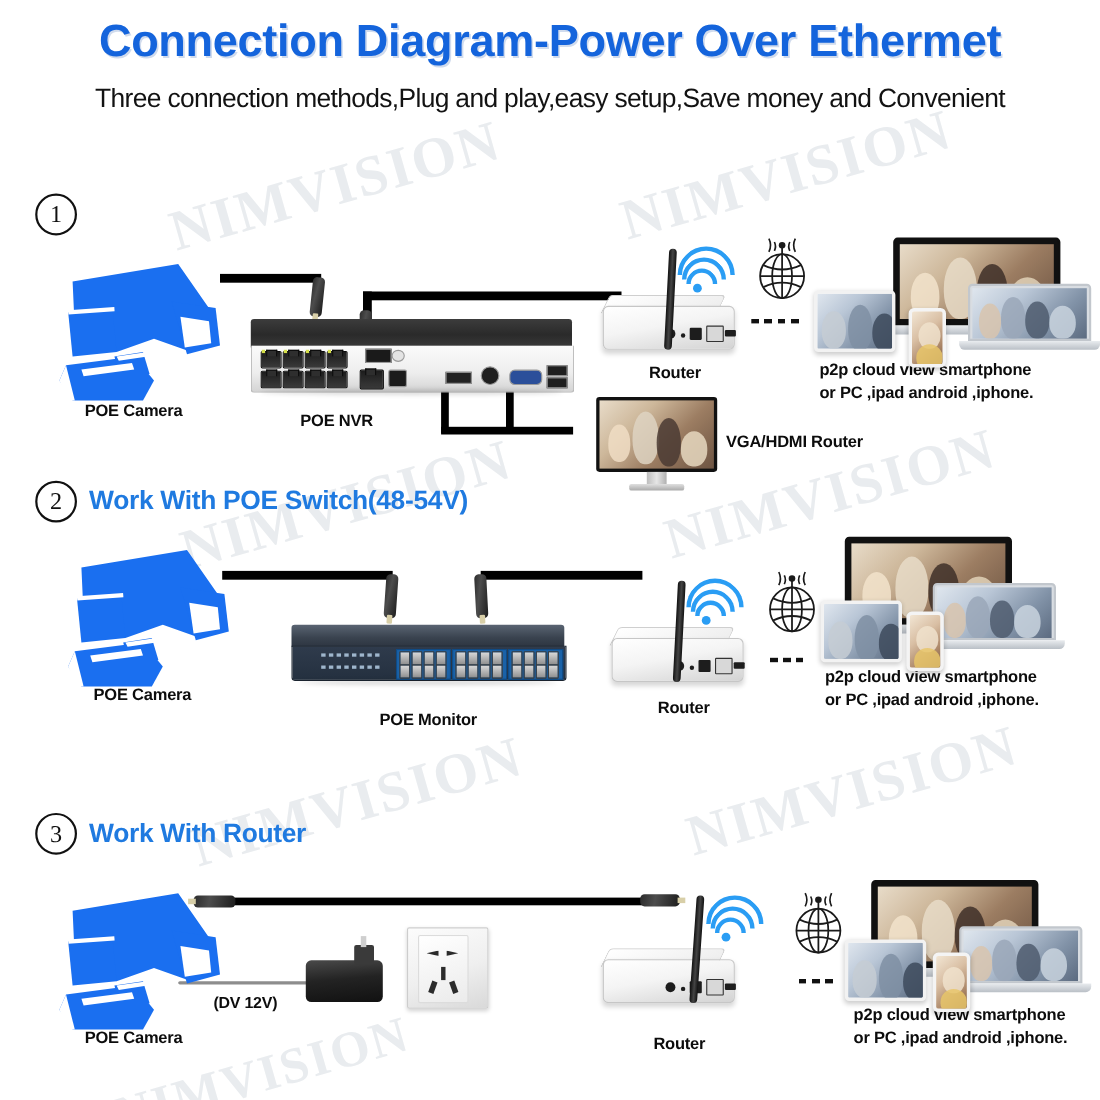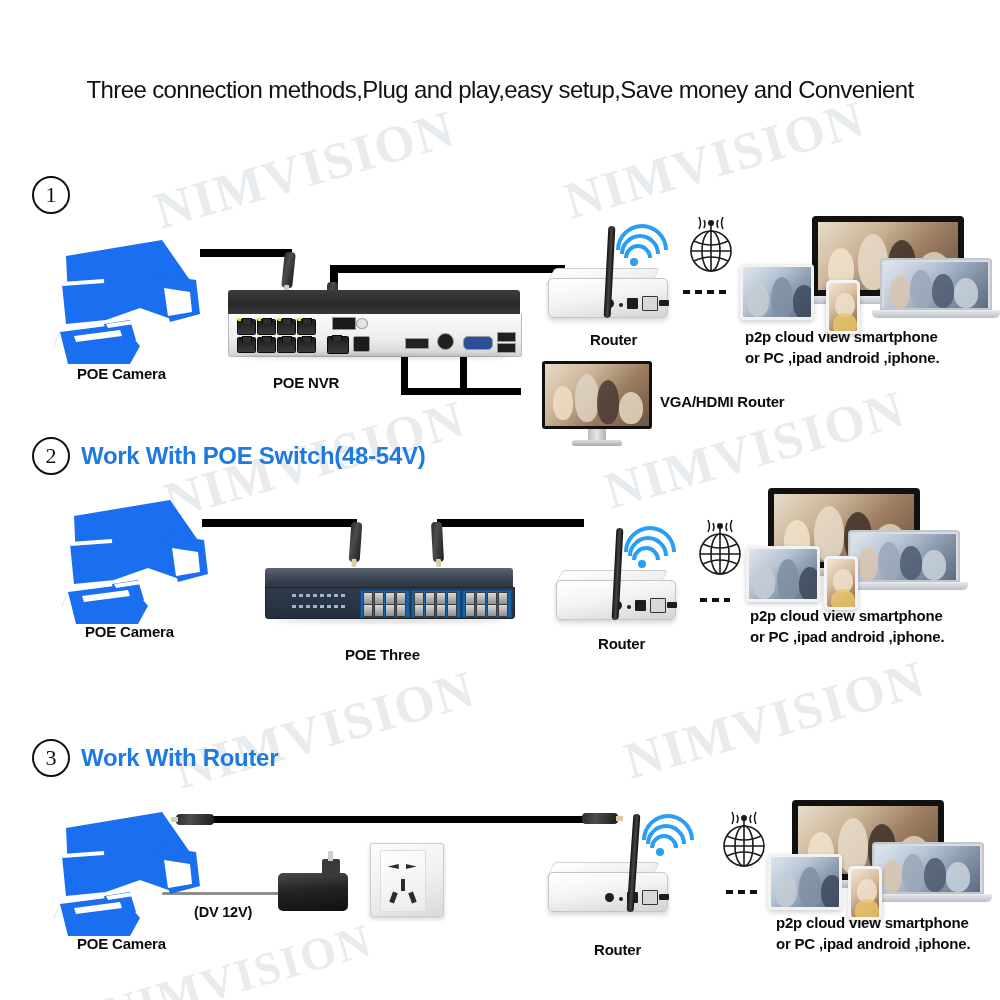--- a/index.html
+++ b/index.html
@@ -191,20 +191,21 @@
 <div class="page">
 
   <div class="wm" style="left:150px;top:140px;font-size:52px;transform:rotate(-16deg);">NIMVISION</div>
   <div class="wm" style="left:560px;top:130px;font-size:52px;transform:rotate(-16deg);">NIMVISION</div>
   <div class="wm" style="left:160px;top:430px;font-size:52px;transform:rotate(-16deg);">NIMVISION</div>
   <div class="wm" style="left:600px;top:420px;font-size:52px;transform:rotate(-16deg);">NIMVISION</div>
   <div class="wm" style="left:170px;top:700px;font-size:52px;transform:rotate(-16deg);">NIMVISION</div>
   <div class="wm" style="left:620px;top:690px;font-size:52px;transform:rotate(-16deg);">NIMVISION</div>
   <div class="wm" style="left:100px;top:950px;font-size:46px;transform:rotate(-16deg);">NIMVISION</div>
 
+  <div class="title">Connection Diagram-Power Over Ethermet</div>
   <div class="subtitle">Three connection methods,Plug and play,easy setup,Save money and Convenient</div>
 
   <div class="sec-head" style="left:32px;top:176px;">
     <div class="circ-num">1</div>
   </div>
 
   <svg class="camera" style="left:44px;top:228px;" width="160" height="140" viewBox="0 0 160 140">
     <g fill="#1a6ff0">
       <path d="M22 28 L118 12 L150 58 L130 92 L96 80 L62 92 L24 72 Z"></path>
       <path d="M18 56 L58 50 L62 92 L22 96 Z"></path>
@@ -453,21 +454,21 @@
         <div class="sw-rj" style="left:24px;top:1px;"></div>
         <div class="sw-rj" style="left:35px;top:1px;"></div>
         <div class="sw-rj" style="left:2px;top:13px;"></div>
         <div class="sw-rj" style="left:13px;top:13px;"></div>
         <div class="sw-rj" style="left:24px;top:13px;"></div>
         <div class="sw-rj" style="left:35px;top:13px;"></div>
       </div>
     </div>
     <div class="nvr-shadow" style="top:50px;"></div>
   </div>
-  <div class="cap" style="left:345px;top:645px;">POE Three</div>
+  <div class="cap" style="left:345px;top:645px;">POE Monitor</div>
 
   <div class="router" style="left:556px;top:570px;width:118px;height:52px;">
     <div class="rt-top"></div>
     <div class="rt-body">
       <div class="rt-port" style="left:56px;top:20px;width:9px;height:9px;border-radius:50%;"></div>
       <div class="rt-port" style="left:70px;top:24px;width:4px;height:4px;border-radius:50%;"></div>
       <div class="rt-port" style="left:78px;top:19px;width:11px;height:11px;"></div>
       <div class="rt-port" style="left:93px;top:17px;width:14px;height:13px;background:#d8d8d8;border:1px solid #333;"></div>
       <div class="rt-port" style="left:110px;top:21px;width:10px;height:6px;"></div>
     </div>

